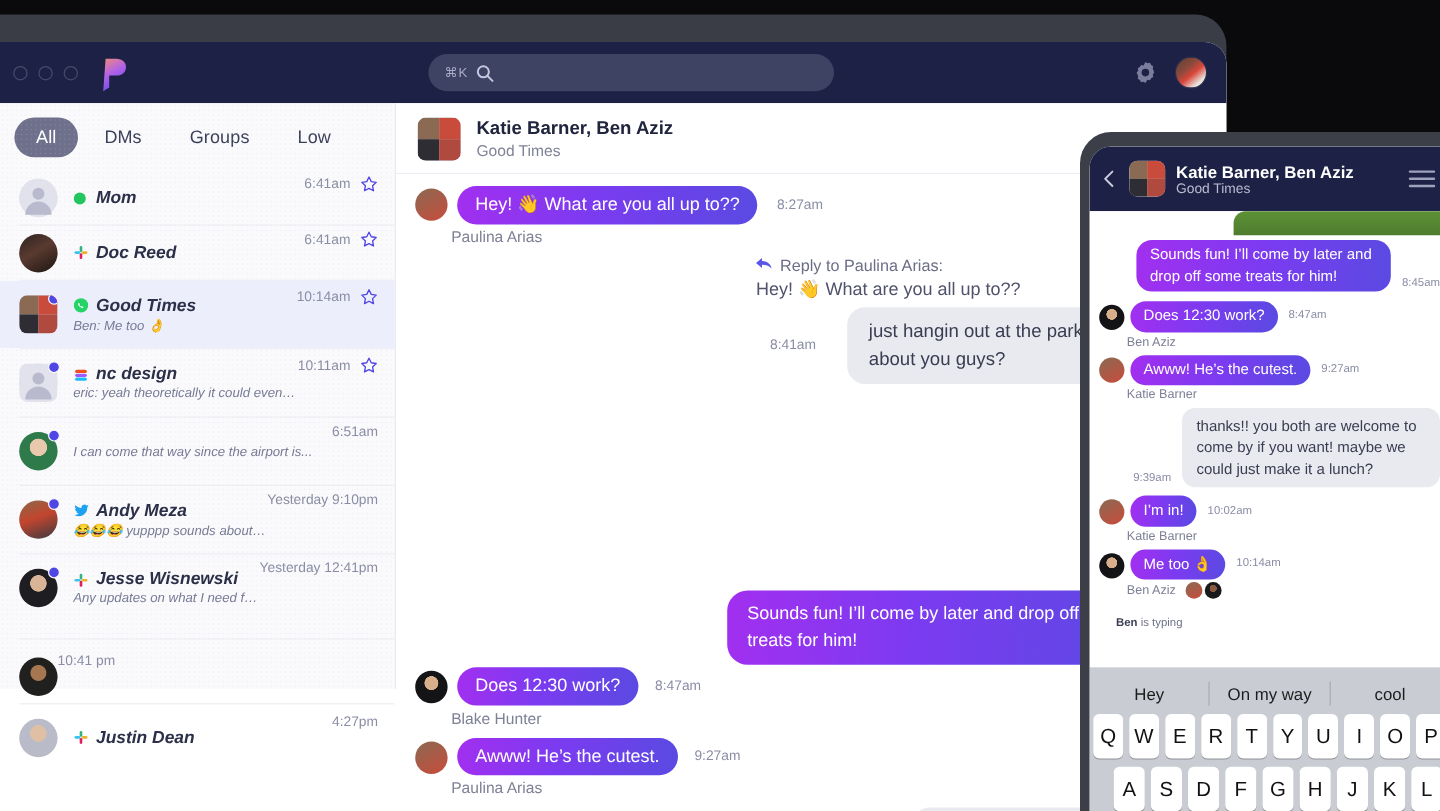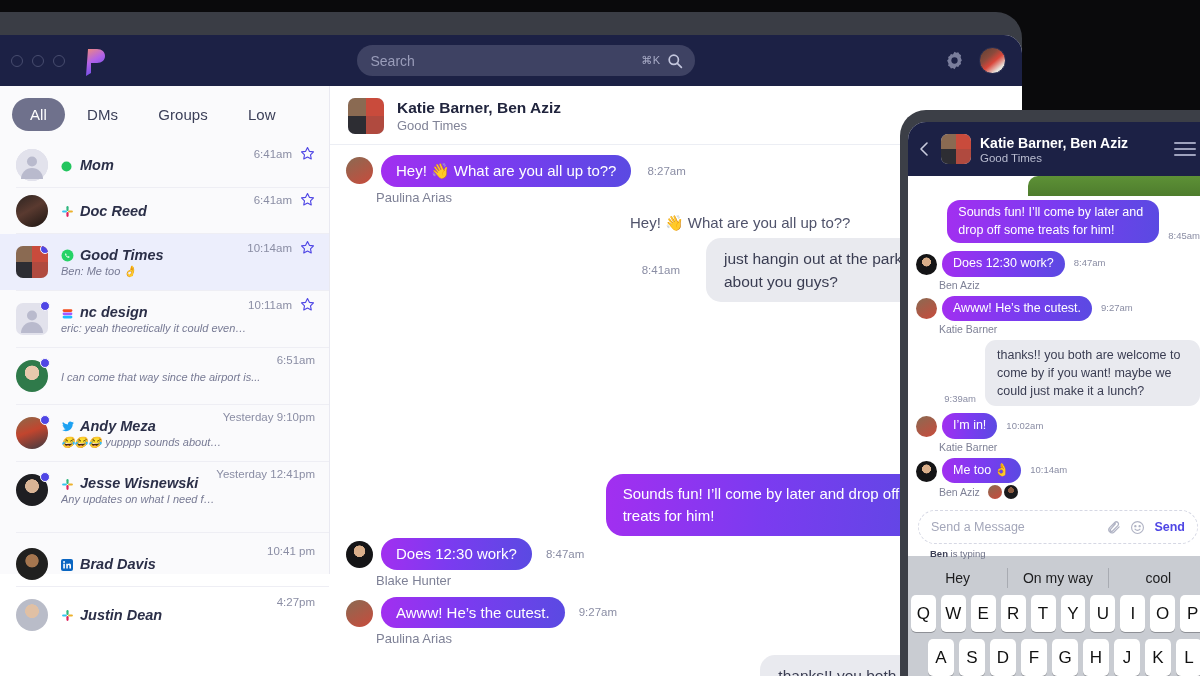--- a/index.html
+++ b/index.html
@@ -224,21 +224,20 @@
             <stop offset="0" stop-color="#f08a7a"></stop>
                 <stop offset="0.5" stop-color="#b262e8"></stop>
             <stop offset="1" stop-color="#6b4de8"></stop>
               </linearGradient>
             </defs>
           <path d="M7 3 h9 c5 0 8 3 8 7 c0 4 -3 7 -8 7 h-6 v10 l-5 3 z" fill="url(#lg)"></path>
         </svg>
       </div>
       <div class="search-wrap">
         <div class="search-box">
-          <span class="ph">Search</span>
           <span class="kbd">⌘K</span>
           <span class="mag">
             <svg width="16" height="16" viewBox="0 0 16 16" fill="none" stroke="#c3c6dd" stroke-width="1.7">
               <circle cx="6.8" cy="6.8" r="4.6"></circle>
                 <line x1="10.3" y1="10.3" x2="14.4" y2="14.4" stroke-linecap="round"></line>
             </svg>
           </span>
         </div>
       </div>
       <div class="hdr-right">
@@ -420,31 +419,20 @@
             <div class="conv-prev">Any updates on what I need for The Gen...</div>
           </div>
           <div class="conv-meta">
             <span class="conv-time">Yesterday 12:41pm</span>
           </div>
         </div>
         <div class="conv-sep" style="margin-top:14px"></div>
 
         <div class="conv" style="margin-top:8px">
           <div class="avatar" style="background:radial-gradient(circle at 50% 40%,#a5764f 25%,#20201f 28%);border-radius:50%"></div>
-          <div class="conv-body">
-            <div class="conv-line1">
-              <span class="ch-icon"><svg width="12" height="12" viewBox="0 0 24 24">
-                    <rect width="24" height="24" rx="4" fill="#0a66c2"></rect>
-                    <rect x="4.5" y="9.5" width="3.2" height="9.5" fill="#fff"></rect>
-                    <circle cx="6.1" cy="6" r="1.9" fill="#fff"></circle>
-                    <path d="M10.5 9.5h3v1.3c.6-1 1.7-1.6 3-1.6 2.4 0 3.5 1.5 3.5 4.1V19h-3.2v-5c0-1.3-.5-2.1-1.6-2.1-1 0-1.6.7-1.6 2.1v5h-3.1z" fill="#fff"></path>
-                  </svg></span>
-              <span class="conv-name">Brad Davis</span>
-            </div>
-          </div>
           <div class="conv-meta">
             <span class="conv-time">10:41 pm</span>
           </div>
         </div>
         <div class="conv-sep"></div>
 
         <div class="conv" style="margin-top:5px">
           <div class="avatar" style="background:radial-gradient(circle at 50% 38%,#e0c0a4 26%,#b9bcc8 28%);border-radius:50%"></div>
           <div class="conv-body">
             <div class="conv-line1">
@@ -486,20 +474,28 @@
       <div class="msgs">
 
         <div class="row" style="gap:8px;align-items:flex-start">
           <span class="bub-avatar" style="background:linear-gradient(150deg,#8a6a52,#c94b3c)"></span>
           <div class="bubble">Hey! 👋 What are you all up to??</div>
           <span class="time" style="margin-left:8px">8:27am</span>
         </div>
         <div class="sender">Paulina Arias</div>
 
         <div class="reply-block">
+          <div class="reply-head">
+            <span>
+              <svg width="14" height="11" viewBox="0 0 14 11" fill="#5b55e8">
+                  <path d="M5 0L0 4.2 5 8.4V5.6c4 0 6.4 1.2 8 3.4-.6-3.6-2.8-6-8-6.4z"></path>
+                </svg>
+            </span>
+            <span>Reply to Paulina Arias:</span>
+          </div>
           <div class="reply-text">Hey! 👋 What are you all up to??</div>
         </div>
         <div class="row right" style="gap:26px;align-items:flex-end;margin-top:6px">
           <span class="time">8:41am</span>
           <div class="gray-bub" style="margin-right:-40px">just hangin out at the park with my dog — about you guys?</div>
         </div>
 
         <div class="row right" style="margin-top:10px">
           <div class="photo" style="margin-right:-70px">
             <svg width="168" height="148" viewBox="0 0 168 148" preserveAspectRatio="none">
@@ -630,37 +626,20 @@
       </div>
       <div class="ph-sender">
         <span>Ben Aziz</span>
         <span class="rx">
           <i style="background:linear-gradient(150deg,#8a6a52,#c94b3c)"></i>
           <i style="background:radial-gradient(circle at 50% 38%,#8a5a40 26%,#1a1a1c 28%)"></i>
         </span>
       </div>
 
       <div class="ph-input-wrap">
-        <div class="ph-input">
-          <span class="ph-ph">Send a Message</span>
-          <span class="clip">
-            <svg width="15" height="15" viewBox="0 0 24 24" fill="none" stroke="#b0b3c4" stroke-width="2" stroke-linecap="round">
-                <path d="M21 11l-8.5 8.5a5 5 0 01-7-7L14 4a3.5 3.5 0 015 5l-8.5 8.5a2 2 0 01-3-3L15 6"></path>
-              </svg>
-          </span>
-          <span class="smiley">
-            <svg width="15" height="15" viewBox="0 0 24 24" fill="none" stroke="#b0b3c4" stroke-width="1.8">
-                <circle cx="12" cy="12" r="9.5"></circle>
-                <circle cx="8.6" cy="9.8" r="1" fill="#b0b3c4"></circle>
-                <circle cx="15.4" cy="9.8" r="1" fill="#b0b3c4"></circle>
-                <path d="M8 14.6a5 5 0 008 0" stroke-linecap="round"></path>
-              </svg>
-          </span>
-          <span class="send-btn">Send</span>
-        </div>
         <div class="typing">
           <b>Ben</b><span> is typing</span>
         </div>
       </div>
     </div>
 
     <div class="keyboard">
       <div class="predict">
         <div>Hey</div>
         <span class="divider"></span>

